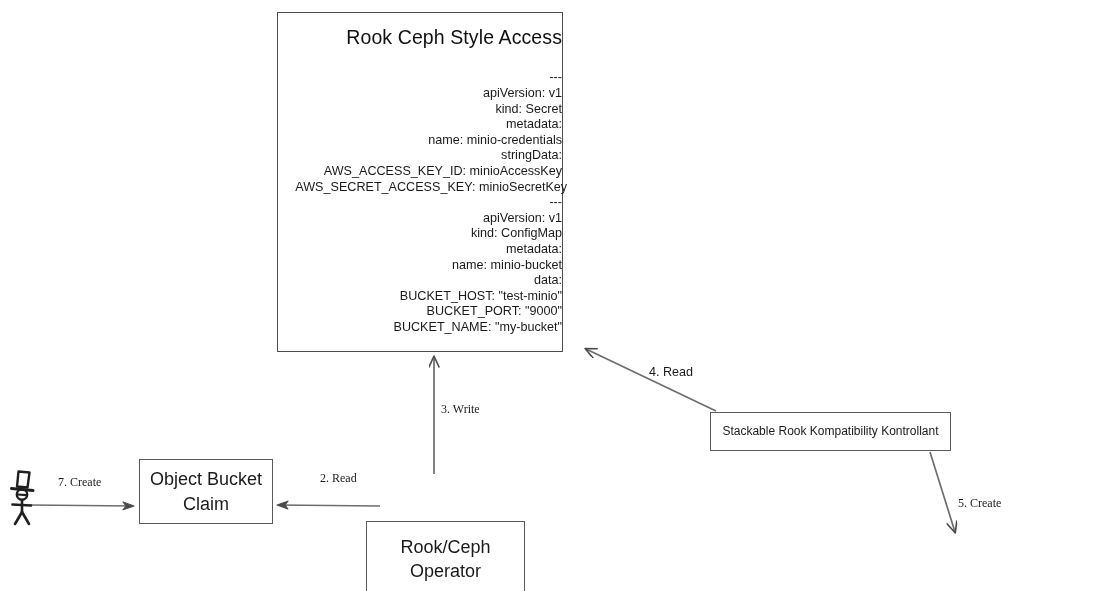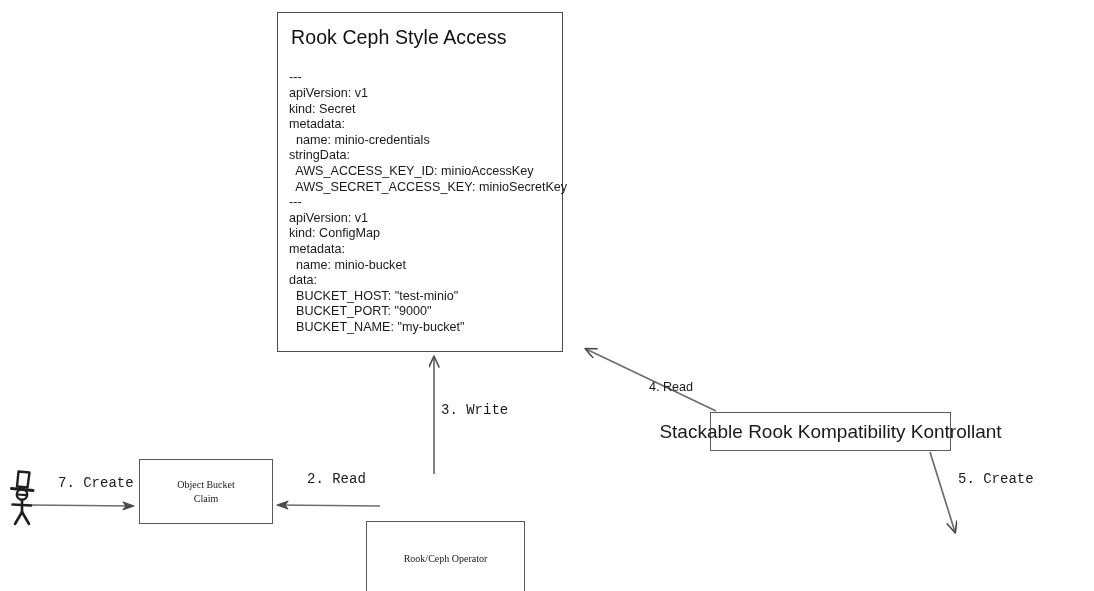--- a/index.html
+++ b/index.html
@@ -27,63 +27,64 @@
   .node {
     position: absolute;
     box-sizing: border-box;
     background: #ffffff;
     border: 1.4px solid #5a5a5a;
     display: flex;
     align-items: center;
     justify-content: center;
   }
   .node-label {
-    font-family: Liberation Serif, serif;
-    font-size: 10px;
+    font-family: Liberation Sans, sans-serif;
+    font-size: 18px;
     color: #1a1a1a;
     text-align: center;
     line-height: 1.35;
     white-space: pre-line;
   }
   .node-label.sans {
     font-family: "Liberation Sans", sans-serif;
-    font-size: 19px;
+    font-size: 12px;
     white-space: nowrap;
   }
   
   #yaml-card {
     position: absolute;
     left: 277px;
     top: 12px;
     width: 286px;
     height: 340px;
     box-sizing: border-box;
     background: #ffffff;
     border: 1.3px solid #4d4d4d;
     padding: 14px 0 0 11px;
+    text-align: right;
   }
   #yaml-title {
     font-family: "Liberation Sans", sans-serif;
     font-size: 19.5px;
     color: #111111;
     letter-spacing: 0.1px;
     margin: 0 0 22px 2px;
     line-height: 1.1;
   }
   #yaml-body {
     font-family: "Liberation Sans", sans-serif;
     font-size: 12.6px;
     line-height: 15.6px;
     color: #1a1a1a;
     white-space: pre;
   }
   .edge-label {
     position: absolute;
-    font-family: Liberation Mono, monospace;
-    font-size: 14px;
+    font-family: Liberation Serif, serif;
+    font-size: 12px;
     color: #1a1a1a;
     white-space: nowrap;
   }
   .edge-label.sans {
     font-family: "Liberation Sans", sans-serif;
     font-size: 12.6px;
   }
   
   #actor {
     position: absolute;
@@ -182,21 +183,21 @@
     <div class="node-label">Rook/Ceph Operator</div>
   </div>
 
   <div class="node" id="node-srkk" style="left:710px; top:412px; width:241px; height:39px;">
     <div class="node-label sans">Stackable Rook Kompatibility Kontrollant</div>
   </div>
 
 
   <div class="edge-label" style="left:58px; top:475px;">7. Create</div>
 
-  <div class="edge-label" style="left:307px; top:471px;">2. Read</div>
+  <div class="edge-label" style="left:320px; top:471px;">2. Read</div>
 
   <div class="edge-label" style="left:441px; top:402px;">3. Write</div>
 
-  <div class="edge-label sans" style="left:649px; top:380px;">4. Read</div>
-
-  <div class="edge-label" style="left:958px; top:471px;">5. Create</div>
+  <div class="edge-label sans" style="left:649px; top:365px;">4. Read</div>
+
+  <div class="edge-label" style="left:958px; top:496px;">5. Create</div>
 
 </div>
 
 </body></html>

